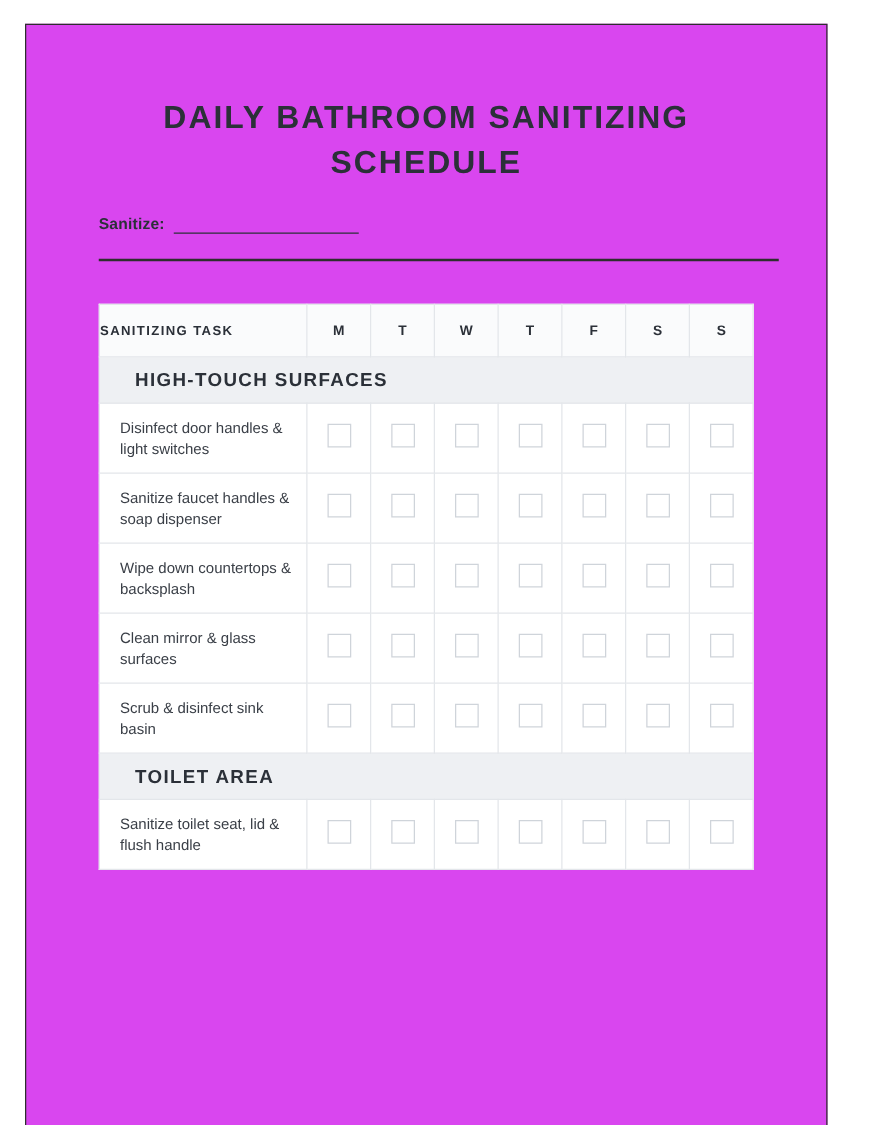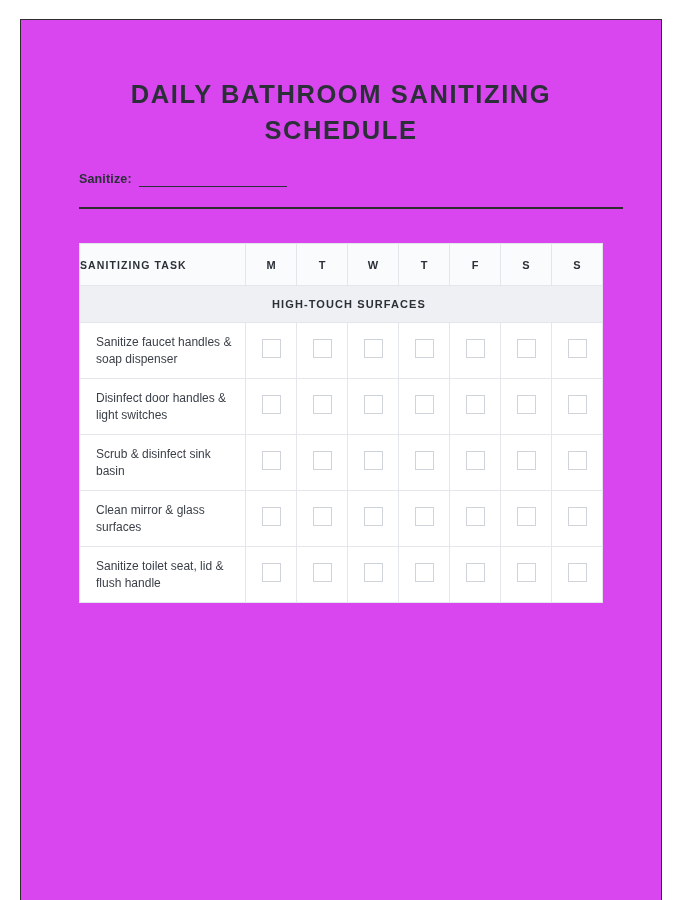--- a/index.html
+++ b/index.html
@@ -120,29 +120,28 @@
   th.day-head {
     text-align: center;
     letter-spacing: 0;
     font-size: 11px;
   }
 
   
   tr.section-row td {
     background: #eef0f3;
     height: 36px;
-    font-size: 11px;
+    font-size: 15px;
     font-weight: bold;
     letter-spacing: 1.1px;
     color: #2b3038;
     text-transform: uppercase;
-    padding-left: 16px;
+    padding-left: 28px;
     border-left: 1px solid #e3e6ea;
     border-right: 1px solid #e3e6ea;
-    text-align: center;
   }
 
   
   tr.task-row td.task-cell {
     padding: 11px 12px 11px 16px;
     font-size: 12px;
     line-height: 16.5px;
     color: #3a3f47;
     text-align: left;
   }
@@ -206,58 +205,71 @@
               <th class="day-head">F</th>
               <th class="day-head">S</th>
               <th class="day-head">S</th>
             </tr>
         </thead>
         <tbody>
             <tr class="section-row">
               <td colspan="8">HIGH-TOUCH SURFACES</td>
             </tr>
             <tr class="task-row">
+              <td class="task-cell">Disinfect door handles &amp; light switches</td>
+              <td class="check-cell"><span class="checkbox"></span></td>
+              <td class="check-cell"><span class="checkbox"></span></td>
+              <td class="check-cell"><span class="checkbox"></span></td>
+              <td class="check-cell"><span class="checkbox"></span></td>
+              <td class="check-cell"><span class="checkbox"></span></td>
+              <td class="check-cell"><span class="checkbox"></span></td>
+              <td class="check-cell"><span class="checkbox"></span></td>
+            </tr>
+            <tr class="task-row">
               <td class="task-cell">Sanitize faucet handles &amp; soap dispenser</td>
               <td class="check-cell"><span class="checkbox"></span></td>
               <td class="check-cell"><span class="checkbox"></span></td>
               <td class="check-cell"><span class="checkbox"></span></td>
               <td class="check-cell"><span class="checkbox"></span></td>
               <td class="check-cell"><span class="checkbox"></span></td>
               <td class="check-cell"><span class="checkbox"></span></td>
               <td class="check-cell"><span class="checkbox"></span></td>
             </tr>
             <tr class="task-row">
-              <td class="task-cell">Disinfect door handles &amp; light switches</td>
+              <td class="task-cell">Wipe down countertops &amp; backsplash</td>
+              <td class="check-cell"><span class="checkbox"></span></td>
+              <td class="check-cell"><span class="checkbox"></span></td>
+              <td class="check-cell"><span class="checkbox"></span></td>
+              <td class="check-cell"><span class="checkbox"></span></td>
+              <td class="check-cell"><span class="checkbox"></span></td>
+              <td class="check-cell"><span class="checkbox"></span></td>
+              <td class="check-cell"><span class="checkbox"></span></td>
+            </tr>
+            <tr class="task-row">
+              <td class="task-cell">Clean mirror &amp; glass surfaces</td>
               <td class="check-cell"><span class="checkbox"></span></td>
               <td class="check-cell"><span class="checkbox"></span></td>
               <td class="check-cell"><span class="checkbox"></span></td>
               <td class="check-cell"><span class="checkbox"></span></td>
               <td class="check-cell"><span class="checkbox"></span></td>
               <td class="check-cell"><span class="checkbox"></span></td>
               <td class="check-cell"><span class="checkbox"></span></td>
             </tr>
             <tr class="task-row">
               <td class="task-cell">Scrub &amp; disinfect sink basin</td>
               <td class="check-cell"><span class="checkbox"></span></td>
               <td class="check-cell"><span class="checkbox"></span></td>
               <td class="check-cell"><span class="checkbox"></span></td>
               <td class="check-cell"><span class="checkbox"></span></td>
               <td class="check-cell"><span class="checkbox"></span></td>
               <td class="check-cell"><span class="checkbox"></span></td>
               <td class="check-cell"><span class="checkbox"></span></td>
             </tr>
-            <tr class="task-row">
-              <td class="task-cell">Clean mirror &amp; glass surfaces</td>
-              <td class="check-cell"><span class="checkbox"></span></td>
-              <td class="check-cell"><span class="checkbox"></span></td>
-              <td class="check-cell"><span class="checkbox"></span></td>
-              <td class="check-cell"><span class="checkbox"></span></td>
-              <td class="check-cell"><span class="checkbox"></span></td>
-              <td class="check-cell"><span class="checkbox"></span></td>
-              <td class="check-cell"><span class="checkbox"></span></td>
+            <tr class="section-row">
+              <td colspan="8">TOILET AREA</td>
             </tr>
             <tr class="task-row">
               <td class="task-cell">Sanitize toilet seat, lid &amp; flush handle</td>
               <td class="check-cell"><span class="checkbox"></span></td>
               <td class="check-cell"><span class="checkbox"></span></td>
               <td class="check-cell"><span class="checkbox"></span></td>
               <td class="check-cell"><span class="checkbox"></span></td>
               <td class="check-cell"><span class="checkbox"></span></td>
               <td class="check-cell"><span class="checkbox"></span></td>
               <td class="check-cell"><span class="checkbox"></span></td>

